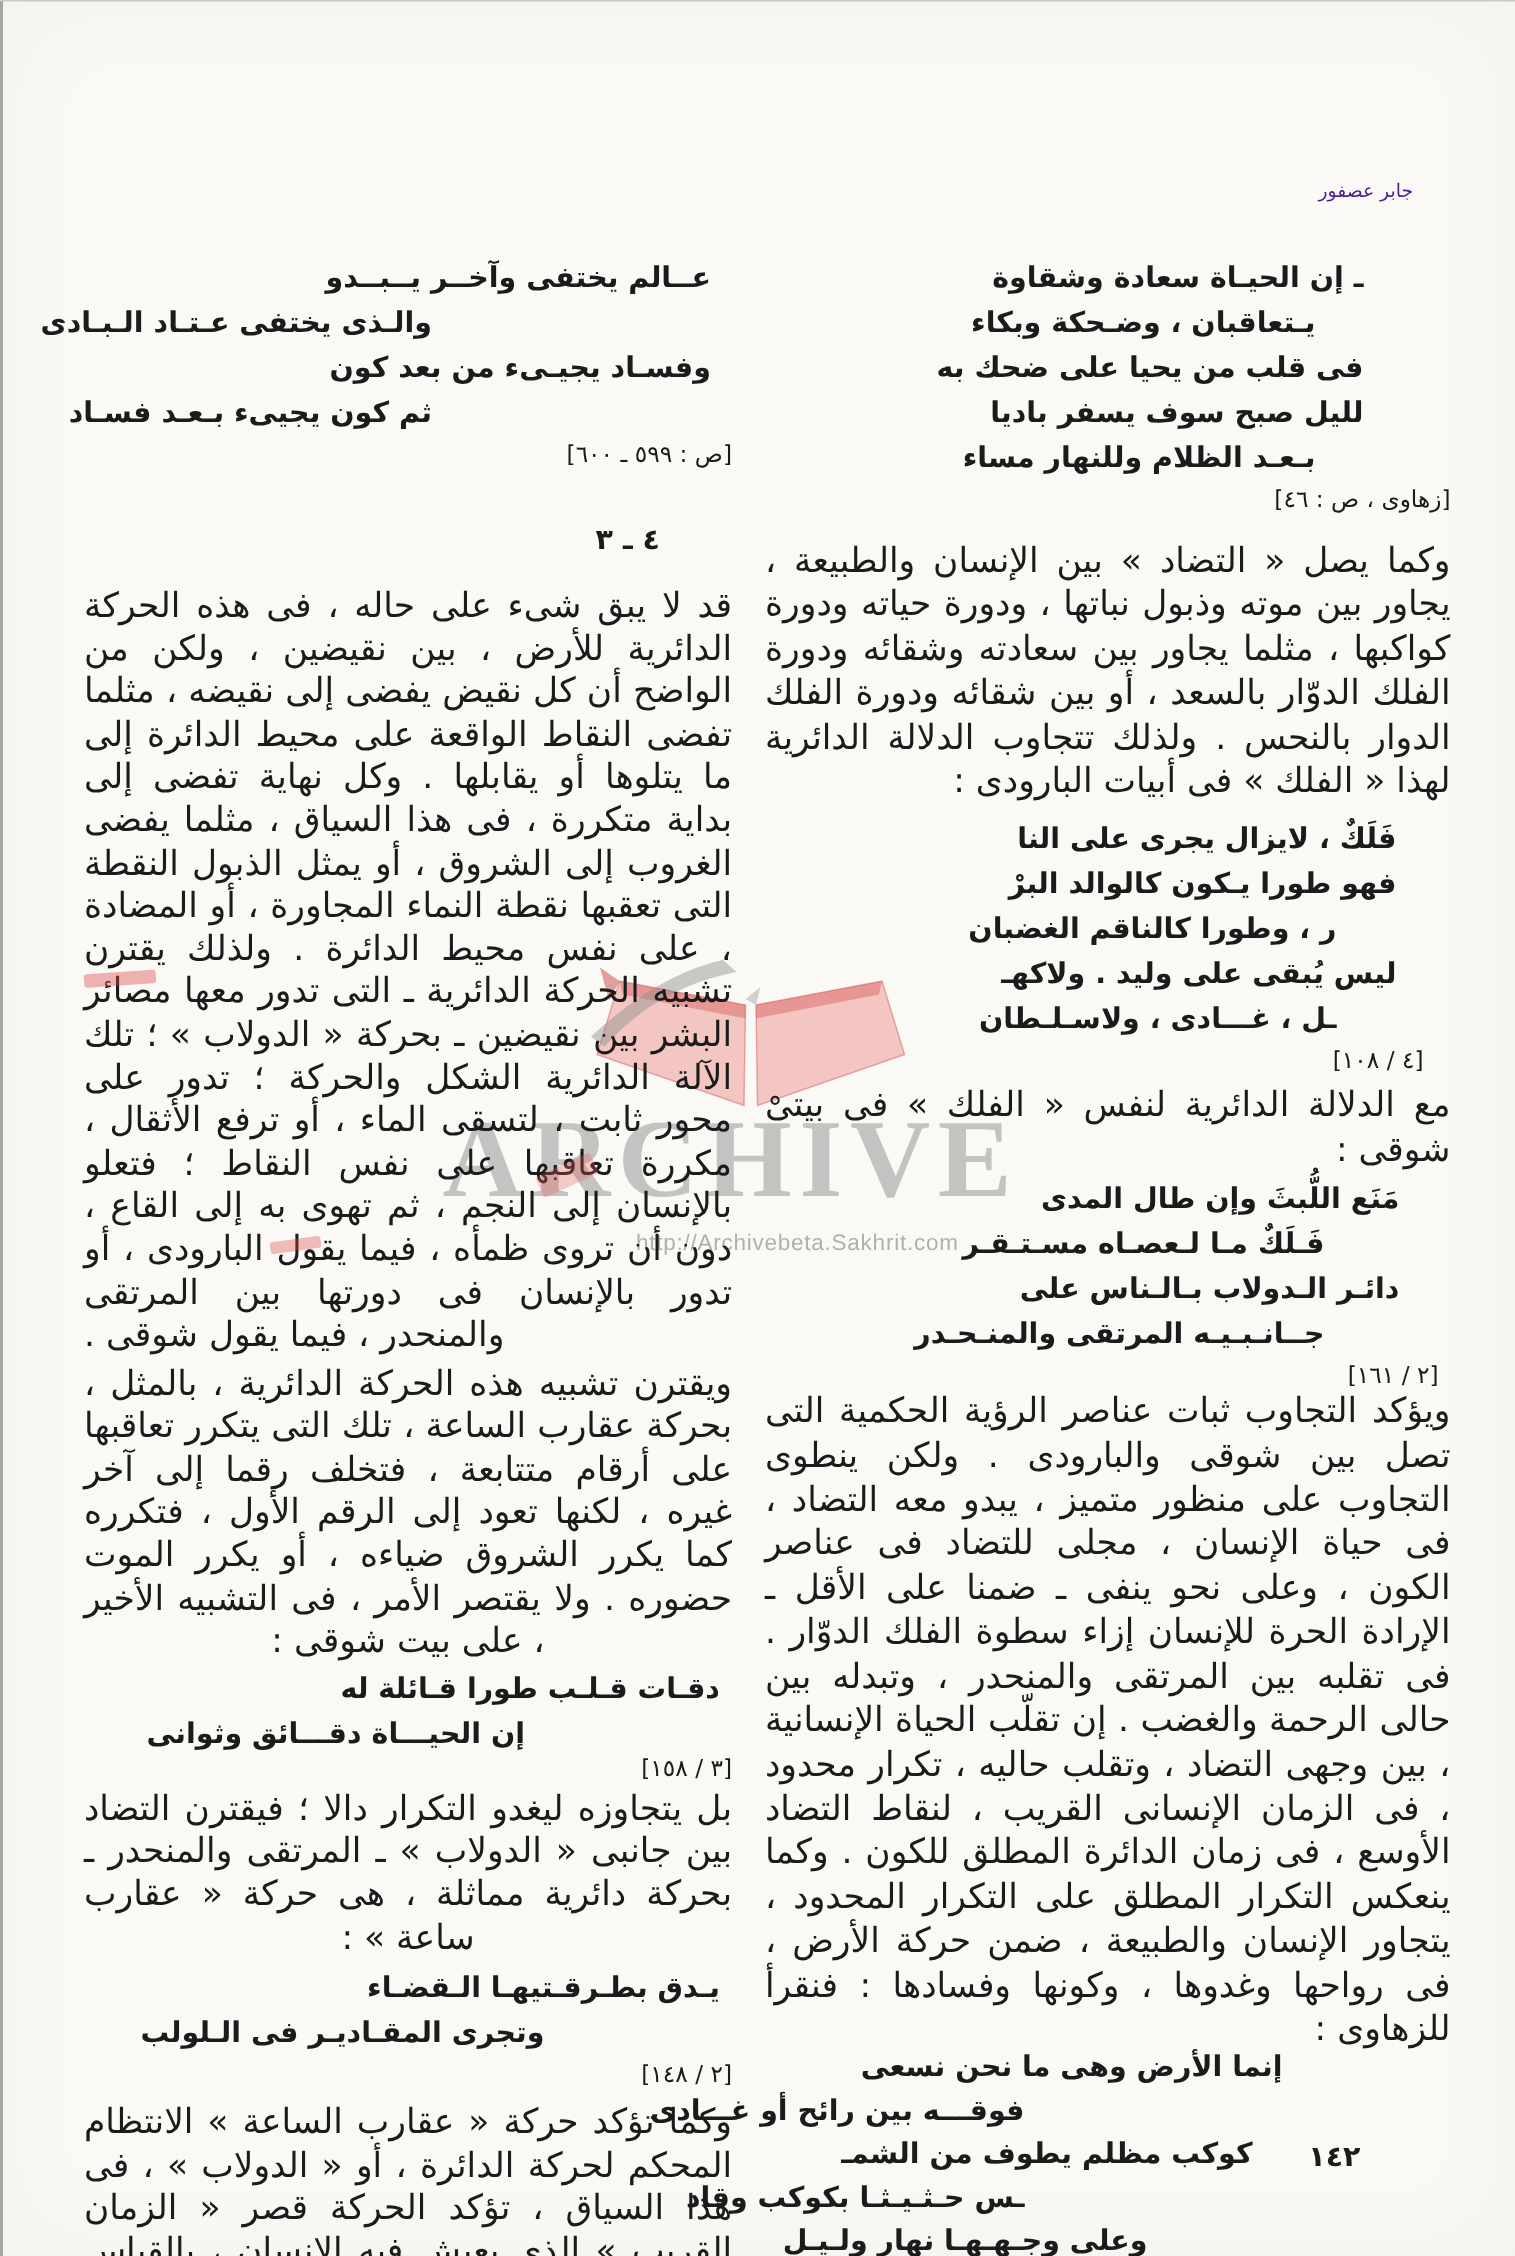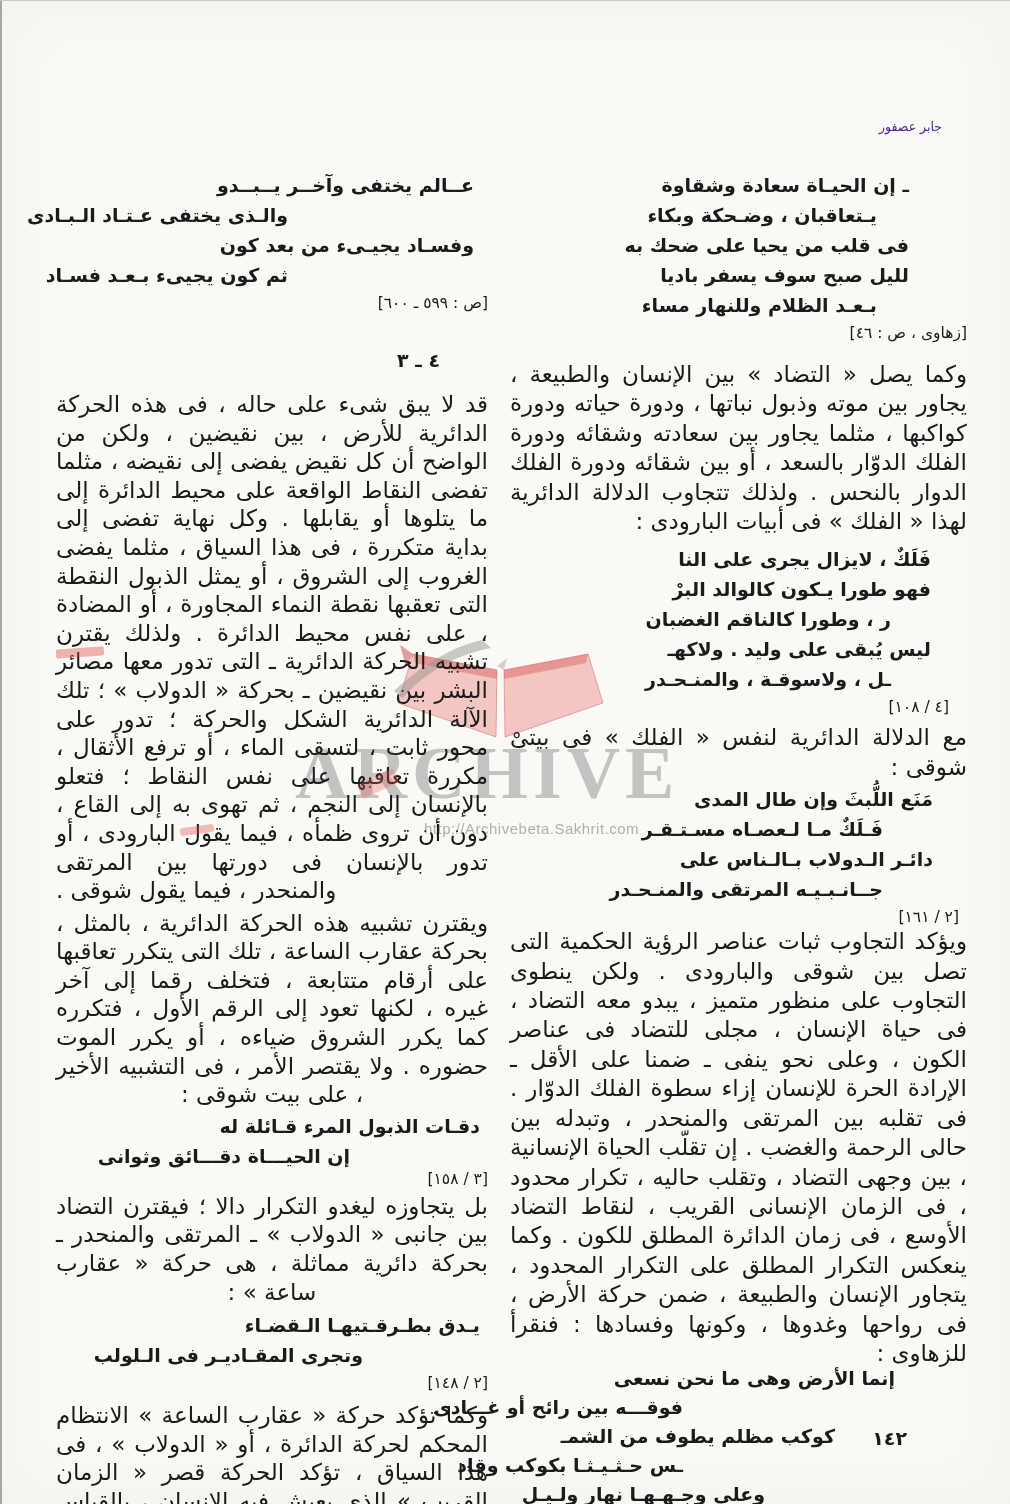--- a/index.html
+++ b/index.html
@@ -107,38 +107,38 @@
       <div class="cite">[زهاوى ، ص : ٤٦]</div>
     </div>
 
     <div class="para rpa1">وكما يصل « التضاد » بين الإنسان والطبيعة ، يجاور بين موته وذبول نباتها ، ودورة حياته ودورة كواكبها ، مثلما يجاور بين سعادته وشقائه ودورة الفلك الدوّار بالسعد ، أو بين شقائه ودورة الفلك الدوار بالنحس . ولذلك تتجاوب الدلالة الدائرية لهذا « الفلك » فى أبيات البارودى :</div>
 
     <div class="rp2">
       <div class="verse v1">فَلَكٌ ، لايزال يجرى على النا</div>
       <div class="verse v1">فهو طورا يـكون كالوالد البرْ</div>
       <div class="verse v2">ر ، وطورا كالناقم الغضبان</div>
       <div class="verse v1">ليس يُبقى على وليد . ولاكهـ</div>
-      <div class="verse v2">ـل ، ولاسوقـة ، والمنـحـدر</div>
+      <div class="verse v2">ـل ، غـــادى ، ولاسـلـطان</div>
       <div class="cite c2">[٤ ‏/‏ ١٠٨]</div>
     </div>
 
     <div class="para rpa2">مع الدلالة الدائرية لنفس « الفلك » فى بيتىْ شوقى :</div>
 
     <div class="rp3">
       <div class="verse v1">مَنَع اللُّبثَ وإن طال المدى</div>
       <div class="verse v2">فَـلَكٌ مـا لـعصـاه مسـتـقـر</div>
       <div class="verse v1">دائـر الـدولاب بـالـناس على</div>
       <div class="verse v2">جــانـبـيـه المرتقى والمنـحـدر</div>
       <div class="cite c3">[٢ ‏/‏ ١٦١]</div>
     </div>
 
     <div class="para rpa3">ويؤكد التجاوب ثبات عناصر الرؤية الحكمية التى تصل بين شوقى والبارودى . ولكن ينطوى التجاوب على منظور متميز ، يبدو معه التضاد ، فى حياة الإنسان ، مجلى للتضاد فى عناصر الكون ، وعلى نحو ينفى ـ ضمنا على الأقل ـ الإرادة الحرة للإنسان إزاء سطوة الفلك الدوّار . فى تقلبه بين المرتقى والمنحدر ، وتبدله بين حالى الرحمة والغضب . إن تقلّب الحياة الإنسانية ، بين وجهى التضاد ، وتقلب حاليه ، تكرار محدود ، فى الزمان الإنسانى القريب ، لنقاط التضاد الأوسع ، فى زمان الدائرة المطلق للكون . وكما ينعكس التكرار المطلق على التكرار المحدود ، يتجاور الإنسان والطبيعة ، ضمن حركة الأرض ، فى رواحها وغدوها ، وكونها وفسادها : فنقرأ للزهاوى :</div>
 
     <div class="rp4">
-      <div class="verse tight" style="margin-right:72px">إنما الأرض وهى ما نحن نسعى</div>
+      <div class="verse tight" style="margin-right:112px">إنما الأرض وهى ما نحن نسعى</div>
       <div class="verse tight" style="margin-right:284px">فوقـــه بين رائح أو غـــادى</div>
       <div class="verse tight" style="margin-right:132px">كوكب مظلم يطوف من الشمـ</div>
       <div class="verse tight" style="margin-right:284px">ـس حـثـيـثـا بكوكب وقاد</div>
       <div class="verse tight" style="margin-right:202px">وعلى وجـهـهـا نهار ولـيـل</div>
       <div class="verse tight" style="margin-right:255px">فهى لا تستغنى عن الأضـداد</div>
     </div>
   </div>
 
   <div class="col col-l">
     <div class="lp1">
@@ -148,21 +148,21 @@
       <div class="verse v2">ثم كون يجيىء بـعـد فسـاد</div>
       <div class="cite">[ص : ٥٩٩ ـ ٦٠٠]</div>
     </div>
 
     <div class="heading">٤ ـ ٣</div>
 
     <div class="para lpa1 last-left">قد لا يبق شىء على حاله ، فى هذه الحركة الدائرية للأرض ، بين نقيضين ، ولكن من الواضح أن كل نقيض يفضى إلى نقيضه ، مثلما تفضى النقاط الواقعة على محيط الدائرة إلى ما يتلوها أو يقابلها . وكل نهاية تفضى إلى بداية متكررة ، فى هذا السياق ، مثلما يفضى الغروب إلى الشروق ، أو يمثل الذبول النقطة التى تعقبها نقطة النماء المجاورة ، أو المضادة ، على نفس محيط الدائرة . ولذلك يقترن تشبيه الحركة الدائرية ـ التى تدور معها مصائر البشر بين نقيضين ـ بحركة « الدولاب » ؛ تلك الآلة الدائرية الشكل والحركة ؛ تدور على محور ثابت ، لتسقى الماء ، أو ترفع الأثقال ، مكررة تعاقبها على نفس النقاط ؛ فتعلو بالإنسان إلى النجم ، ثم تهوى به إلى القاع ، دون أن تروى ظمأه ، فيما يقول البارودى ، أو تدور بالإنسان فى دورتها بين المرتقى والمنحدر ، فيما يقول شوقى .</div>
     <div class="para lpa2 last-center">ويقترن تشبيه هذه الحركة الدائرية ، بالمثل ، بحركة عقارب الساعة ، تلك التى يتكرر تعاقبها على أرقام متتابعة ، فتخلف رقما إلى آخر غيره ، لكنها تعود إلى الرقم الأول ، فتكرره كما يكرر الشروق ضياءه ، أو يكرر الموت حضوره . ولا يقتصر الأمر ، فى التشبيه الأخير ، على بيت شوقى :</div>
 
     <div class="lp2">
-      <div class="verse v1">دقـات الذبول المرء قـائلة له</div>
+      <div class="verse v1">دقـات قـلـب طورا قـائلة له</div>
       <div class="verse v2">إن الحيـــاة دقـــائق وثوانى</div>
       <div class="cite cite-up">[٣ ‏/‏ ١٥٨]</div>
     </div>
 
     <div class="para lpa3 last-center">بل يتجاوزه ليغدو التكرار دالا ؛ فيقترن التضاد بين جانبى « الدولاب » ـ المرتقى والمنحدر ـ بحركة دائرية مماثلة ، هى حركة « عقارب ساعة » :</div>
 
     <div class="lp3">
       <div class="verse v1">يـدق بطـرقـتيهـا الـقضـاء</div>
       <div class="verse v2">وتجرى المقـاديـر فى الـلولب</div>
       <div class="cite">[٢ ‏/‏ ١٤٨]</div>

